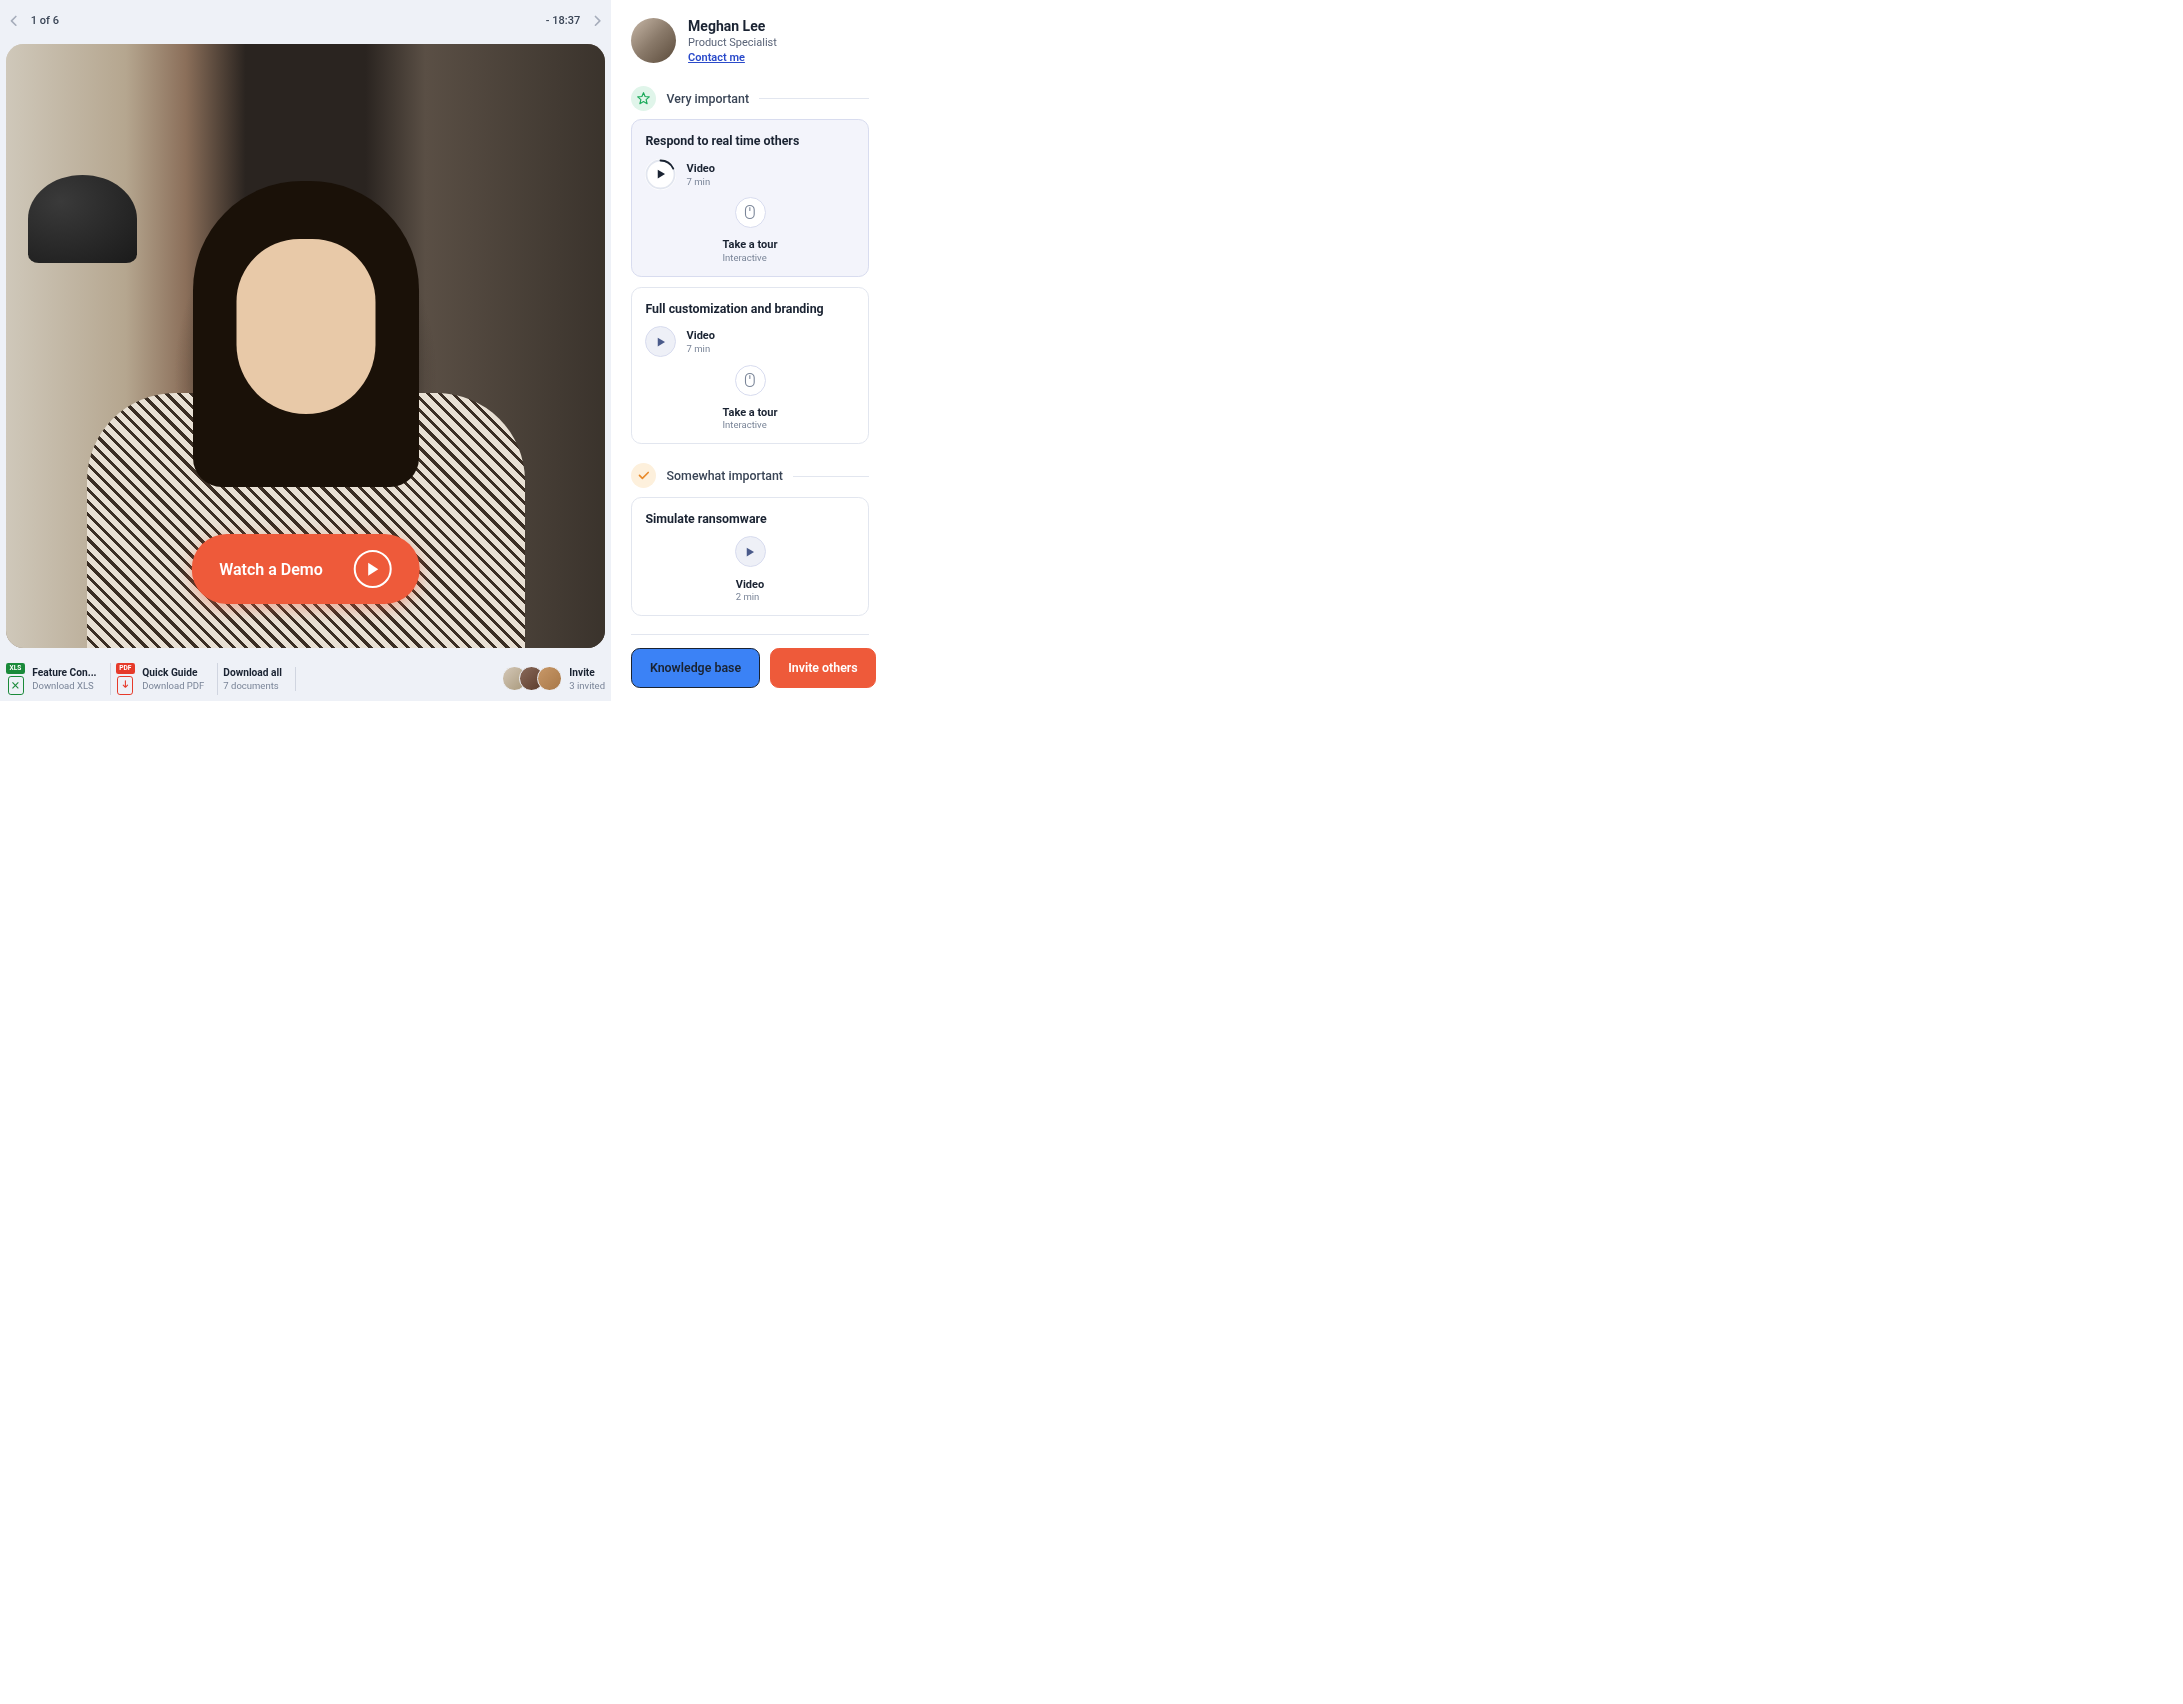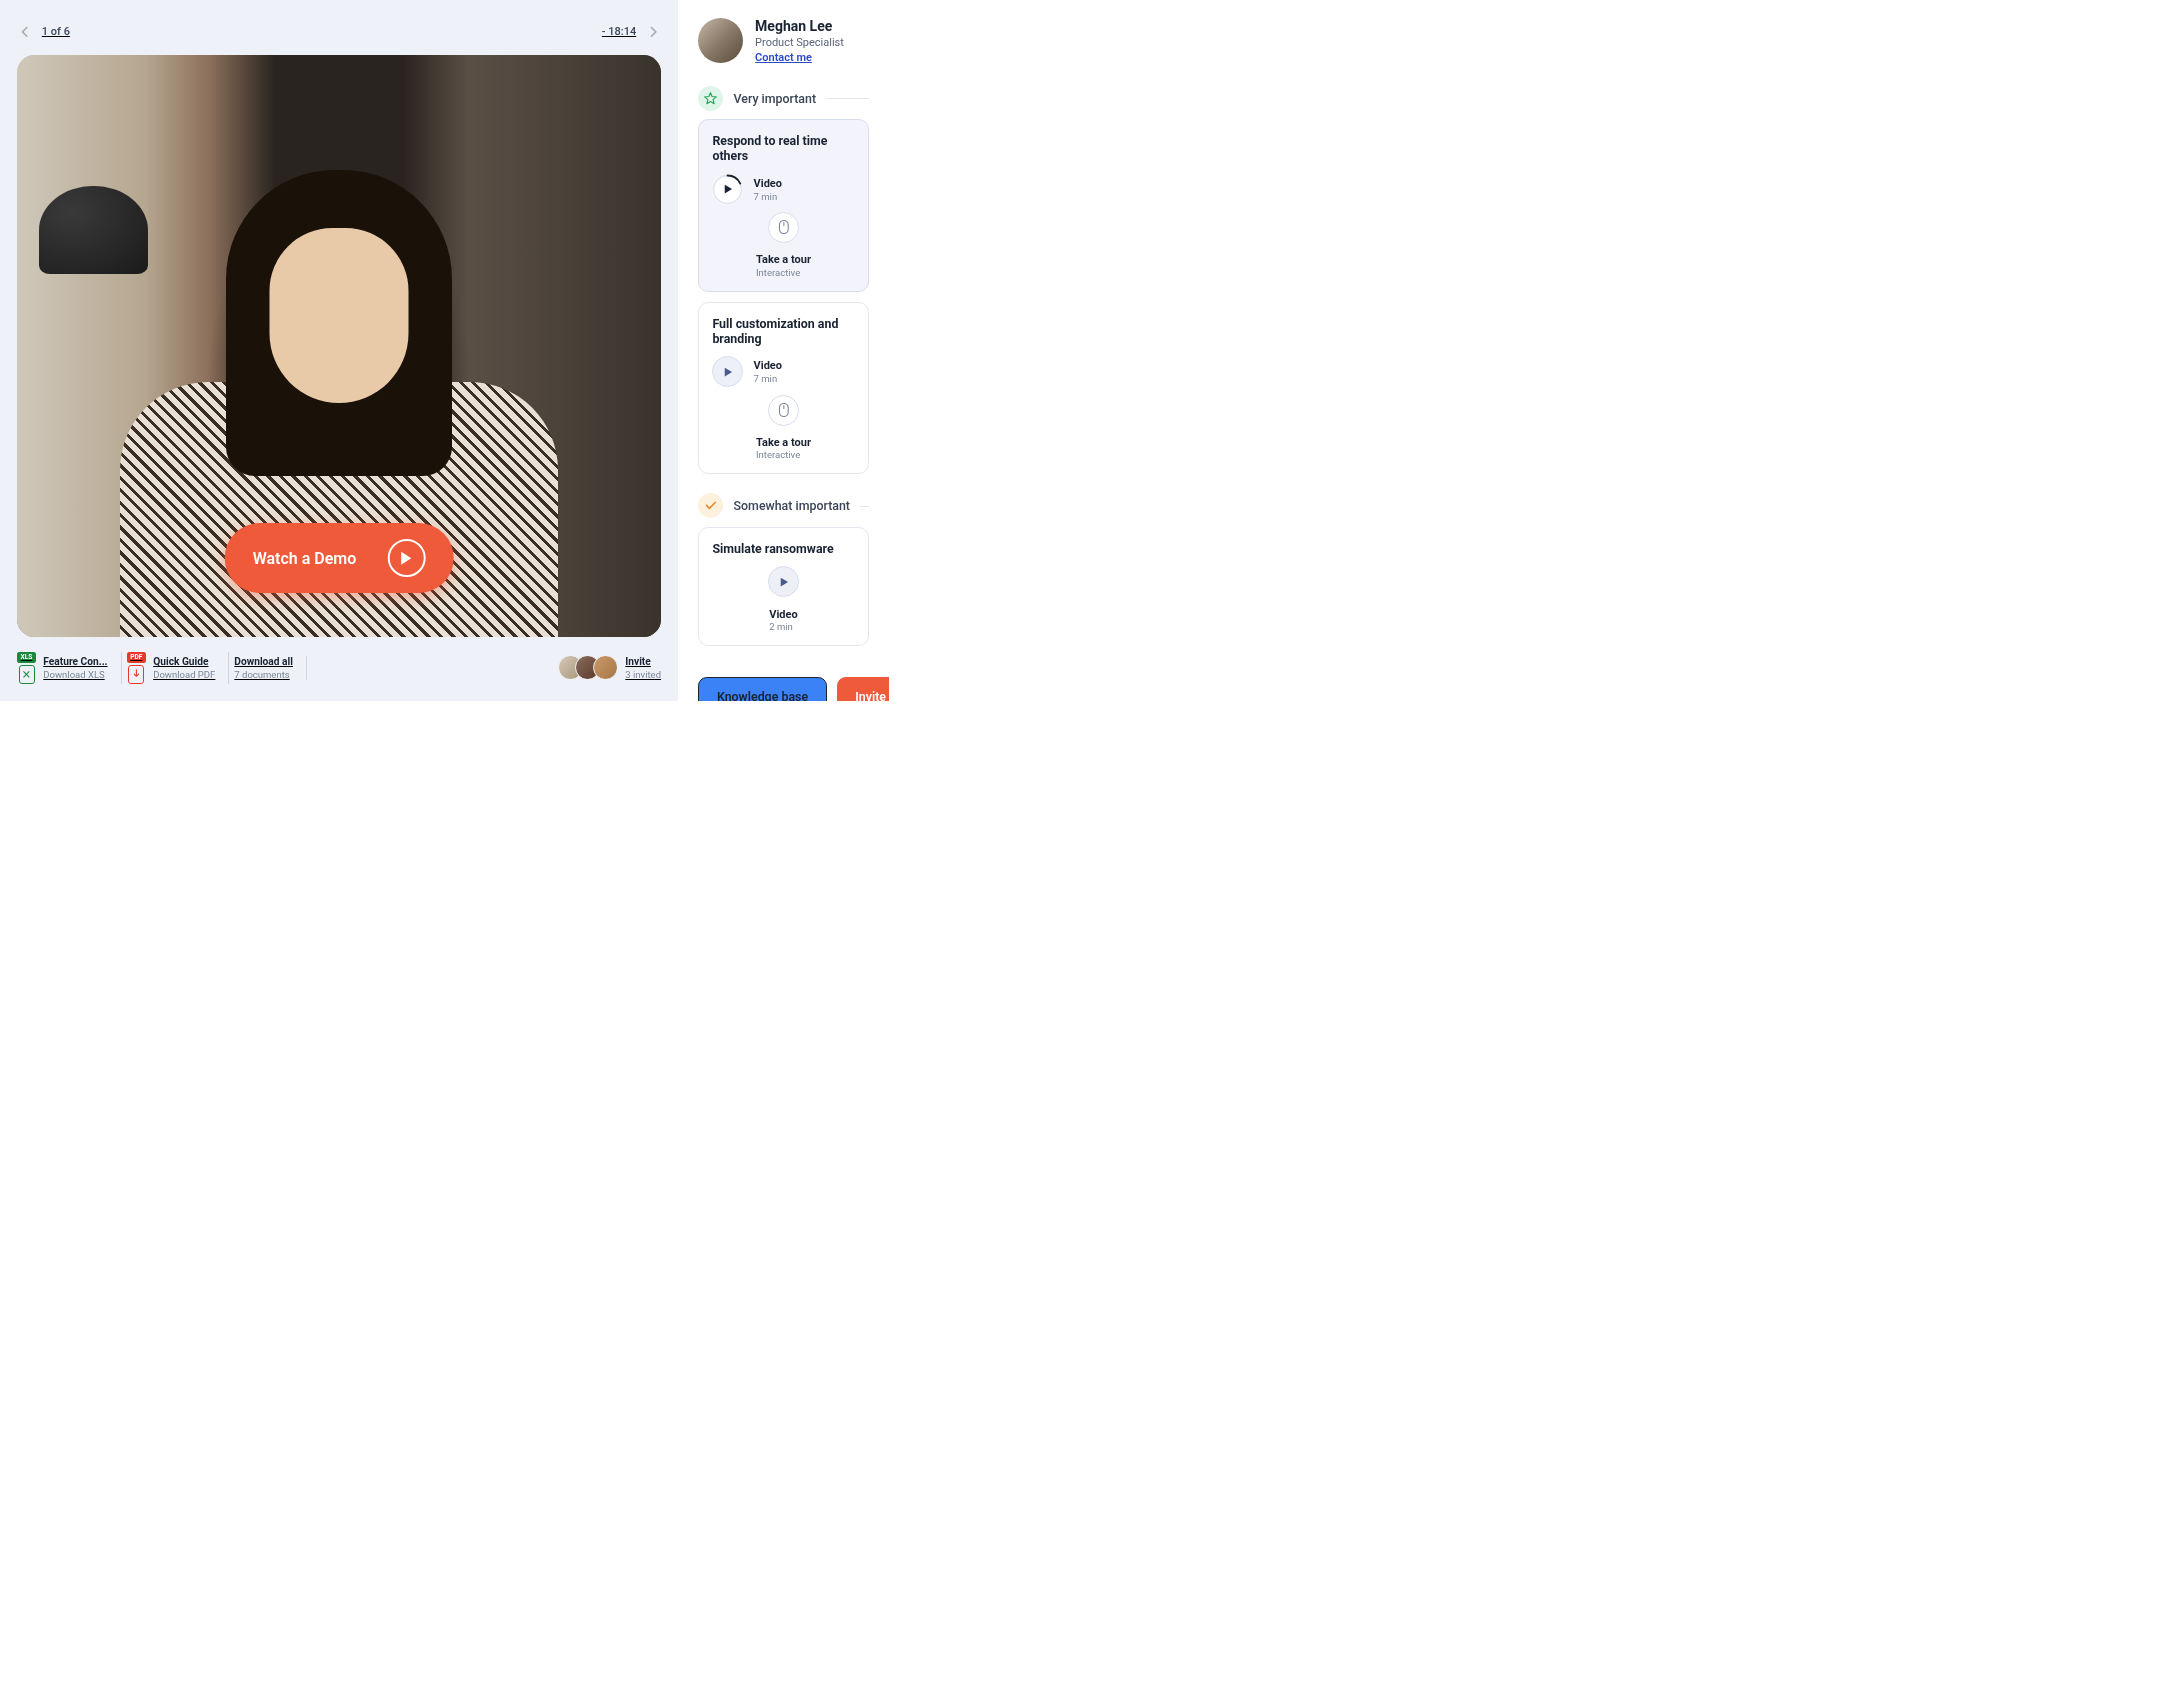--- a/index.html
+++ b/index.html
@@ -5,26 +5,25 @@
   * { box-sizing: border-box; margin: 0; padding: 0; }
   body {
     font-family: -apple-system, BlinkMacSystemFont, 'Segoe UI', Roboto, sans-serif;
     background: #fff;
     width: 889px;
     height: 701px;
     display: flex;
     overflow: hidden;
   }
   .left-panel {
-    width: 678px;
+    width: 611px;
     background: #eef1f7;
     display: flex;
     flex-direction: column;
-    padding: 17px;
-    text-decoration: underline;
+    padding: 6px;
   }
   .top-bar {
     display: flex;
     align-items: center;
     justify-content: space-between;
     height: 29px;
     margin-bottom: 8.8px;
   }
   .top-left, .top-right {
     display: flex;
@@ -376,21 +375,21 @@
   <div class="top-bar">
     <div class="top-left">
       <div class="chevron-btn">
         <svg width="7.3" height="11.7" viewBox="0 0 10 16" fill="none">
             <path d="M8 2 L2 8 L8 14" stroke="currentColor" stroke-width="2.2" stroke-linecap="round" stroke-linejoin="round"></path>
           </svg>
       </div>
       <span class="counter-text">1 of 6</span>
     </div>
     <div class="top-right">
-      <span class="time-text">- 18:14</span>
+      <span class="time-text">- 18:37</span>
       <div class="chevron-btn">
         <svg width="7.3" height="11.7" viewBox="0 0 10 16" fill="none">
             <path d="M2 2 L8 8 L2 14" stroke="currentColor" stroke-width="2.2" stroke-linecap="round" stroke-linejoin="round"></path>
           </svg>
       </div>
     </div>
   </div>
 
   <div class="video-area">
     <div class="video-scene"></div>

